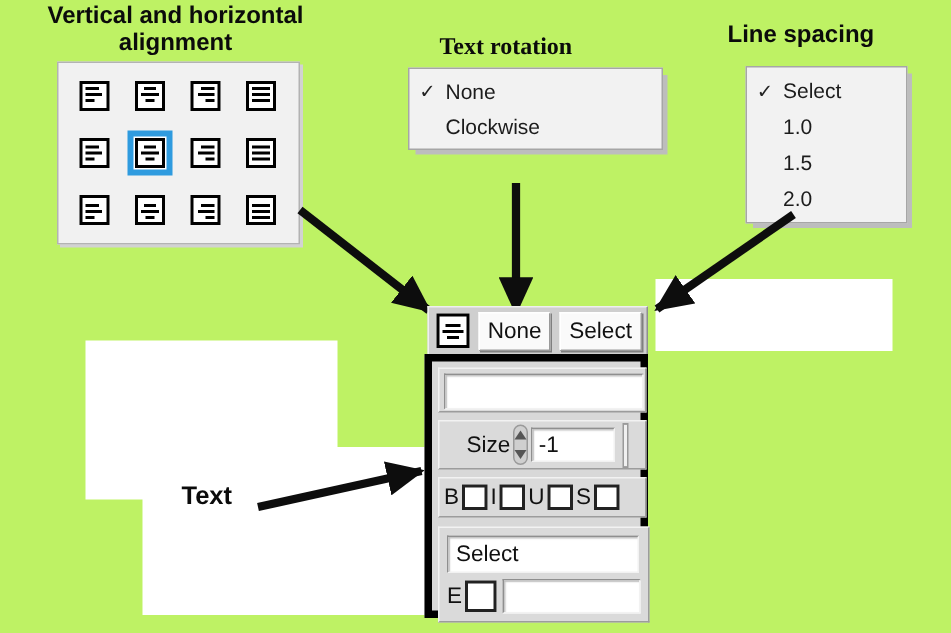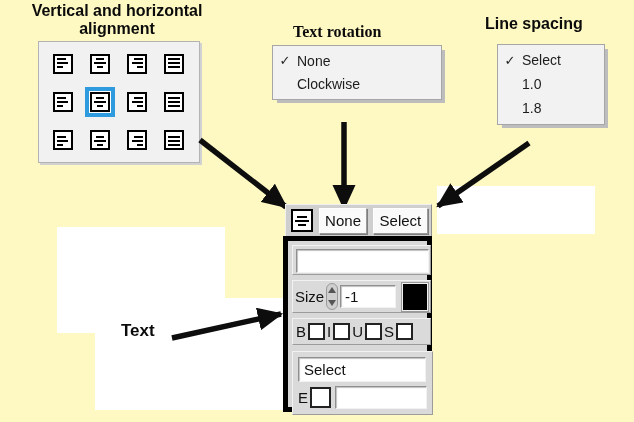--- a/index.html
+++ b/index.html
@@ -1,17 +1,17 @@
 <!DOCTYPE html>
 <html><head>
 <meta charset="utf-8">
 <style>
   html,body{margin:0;padding:0;}
   body{font-family:"Liberation Sans", sans-serif; background:#ffffff;}
-  #canvas{position:relative;width:634px;height:422px;background:#fef9c3;overflow:hidden;}
+  #canvas{position:relative;width:634px;height:422px;background:#bef264;overflow:hidden;}
 
   .bg-patch{position:absolute;background:#ffffff;}
 
   
   .headline{position:absolute;font-weight:bold;color:#0b0b0b;font-size:16px;line-height:18px;}
   #title-alignment{left:8px;top:2px;width:218px;text-align:center;}
   #title-rotation{left:293px;top:23px;font-family:Liberation Serif, serif;}
   #title-spacing{left:485px;top:15px;}
   #label-font{left:121px;top:322px;font-size:17px;}
 
@@ -64,21 +64,21 @@
   .plate{background:#dadada;border-top:1px solid #f2f2f2;border-left:1px solid #f2f2f2;
     border-right:1px solid #9c9c9c;border-bottom:1px solid #9c9c9c;box-sizing:border-box;}
   .sunken{background:#fff;border:1px solid #8f8f8f;border-bottom-color:#f2f2f2;border-right-color:#f2f2f2;
     box-shadow:inset 1px 1px 1px rgba(0,0,0,.25);box-sizing:border-box;}
   input.field{font-family:"Liberation Sans",sans-serif;font-size:15px;color:#111;
     padding:0 4px;outline:none;}
 
   #text-entry-plate{width:139px;height:30px;padding:3px;}
   #text-entry{width:133px;height:24px;}
 
-  #size-row{position:relative;width:139px;height:33px;margin-top:5px;display:flex;align-items:center;padding:0 2px;}
+  #size-row{position:relative;width:139px;height:33px;margin-top:5px;display:flex;align-items:center;padding:0 18px;}
   #size-label{font-size:15px;color:#111;margin-right:2px;}
   #size-spinner{width:14px;height:27px;background:#cfcfcf;border:1px solid #9a9a9a;border-radius:7px;
     display:flex;flex-direction:column;align-items:center;justify-content:space-between;padding:3px 0;box-sizing:border-box;}
   .spin{width:0;height:0;border-left:4px solid transparent;border-right:4px solid transparent;cursor:pointer;}
   .spin.up{border-bottom:6px solid #555;}
   .spin.down{border-top:6px solid #555;}
   #size-field{width:56px;height:23px;margin-left:2px;}
   #color-swatch{width:29px;height:26px;background:#000;border:1px solid #f0f0f0;outline:1px solid #9a9a9a;
     margin-left:6px;cursor:pointer;}
 
@@ -186,21 +186,25 @@
     <div class="menu-item">
       <span class="menu-check">✓</span>
       <span class="menu-label">Select</span>
     </div>
     <div class="menu-item">
       <span class="menu-check"></span>
       <span class="menu-label">1.0</span>
     </div>
     <div class="menu-item">
       <span class="menu-check"></span>
-      <span class="menu-label">1.8</span>
+      <span class="menu-label">1.5</span>
+    </div>
+    <div class="menu-item">
+      <span class="menu-check"></span>
+      <span class="menu-label">2.0</span>
     </div>
   </div>
 
   <svg id="arrows" viewBox="0 0 634 422">
     <defs>
       <marker id="ah" markerWidth="4.6" markerHeight="4.2" refX="4.2" refY="2.1" orient="auto">
         <polygon points="0,0 4.6,2.1 0,4.2" fill="#0d0d0d"></polygon>
       </marker>
     </defs>
     <line x1="200" y1="140" x2="286" y2="207" stroke="#0d0d0d" stroke-width="5.5" marker-end="url(#ah)"></line>

